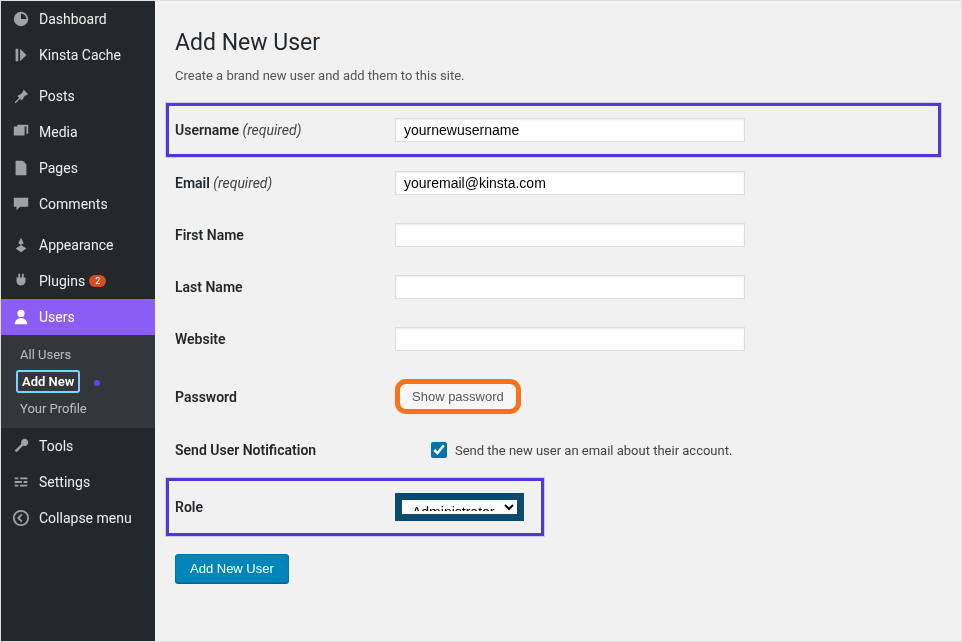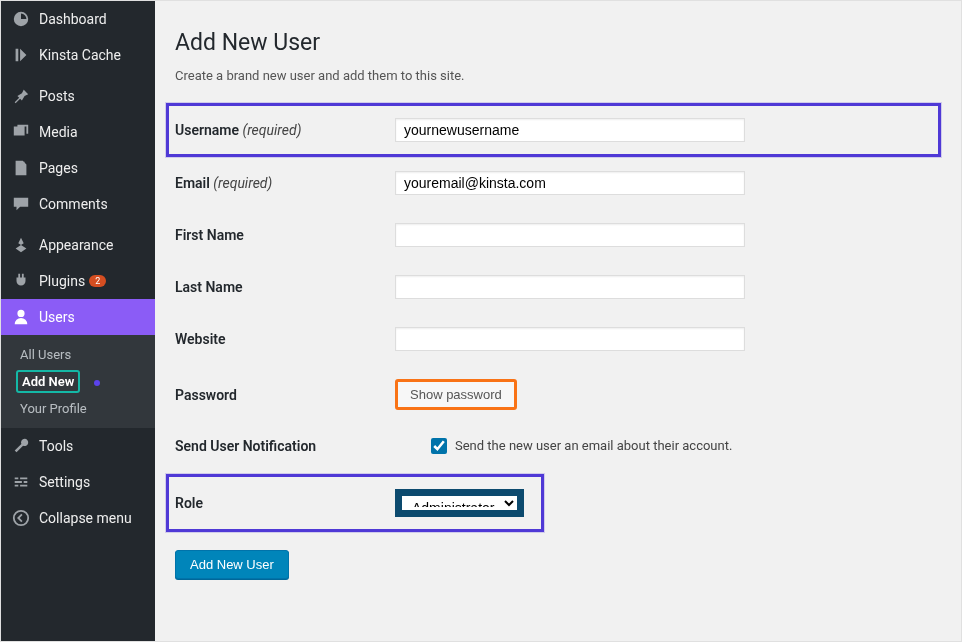--- a/index.html
+++ b/index.html
@@ -11,36 +11,36 @@
 .menu-item { display: flex; align-items: center; padding: 8px 10px; color: #eee; cursor: pointer; font-size: 14px; position: relative; }
 .menu-item .icn { width: 20px; height: 20px; display: inline-flex; align-items: center; justify-content: center; margin-right: 8px; color: rgba(240,245,250,.6); }
 .menu-item.active { background: #8b5cf6; color: #fff; }
 .menu-item.active .icn { color: #fff; }
 .menu-item.active::after { content: ""; position: absolute; right: -8px; top: 50%; transform: translateY(-50%); border: 8px solid transparent; border-right-color: #f1f1f1; }
 .separator { height: 5px; background: transparent; }
 .menu-item .badge { background: #d54e21; color: #fff; border-radius: 9px; padding: 1px 6px; font-size: 9px; margin-left: 4px; }
 .submenu { background: #32373c; padding: 6px 7px; }
 .submenu-item { padding: 6px 12px; color: rgba(240,245,250,.7); font-size: 13px; cursor: pointer; }
 .submenu-item.current { color: #fff; font-weight: 600; }
-.submenu-item.current.highlighted { display: inline-block; margin: 2px 8px; padding: 2px 4px; border: 2px solid #14b8a6; border-radius: 3px; }
+.submenu-item.current.highlighted { display: inline-block; margin: 2px 8px; padding: 2px 4px; border: 2px solid #7dd3fc; border-radius: 3px; }
 .hl-dot { display:inline-block; width:6px; height:6px; border-radius:50%; background:#5b43ec; margin-left:6px; vertical-align:middle; }
 
 
 .content { flex: 1; background: #f1f1f1; padding: 10px 20px 30px 20px; }
 h1 { font-size: 23px; font-weight: 400; color: #23282d; margin: 18px 0 12px; }
 .desc { font-size: 13px; color: #555; margin-bottom: 20px; }
 .form-table { width: 100%; }
 .form-row { display: flex; align-items: center; padding: 14px 0; }
 .form-row .label { width: 220px; font-weight: 600; font-size: 14px; color: #23282d; }
 .form-row .label em { font-style: italic; font-weight: 400; color: #444; }
 .form-row .field { flex: 1; }
 input[type=text], input[type=email] { width: 350px; padding: 4px 8px; border: 1px solid #ddd; background: #fff; box-shadow: inset 0 1px 2px rgba(0,0,0,.07); font-size: 14px; height: 24px; }
-.btn-secondary { background: #f7f7f7; border: 3px solid #f97316; color: #555; padding: 5px 12px; border-radius: 3px; cursor: pointer; font-size: 13px; }
+.btn-secondary { background: #f7f7f7; border: 5px solid #f97316; color: #555; padding: 5px 12px; border-radius: 11px; cursor: pointer; font-size: 13px; }
 select { border: 7px solid #0c4a6e; background: #fff; font-size: 14px; padding: 3px 6px; height: 28px; }
-.chk-row { display: flex; gap: 8px; padding-left: 36px; }
+.chk-row { display: flex; align-items: center; gap: 8px; padding-left: 36px; }
 .chk-row input { accent-color: #0073aa; width:16px; height:16px; }
 .highlight-box { border: 3px solid #4f39d6; border-radius: 0; padding: 4px 6px; margin-left: -9px; box-shadow: 0 0 0 1px rgba(79,57,214,.2); }
 .submit-btn { background: #0085ba; border: 1px solid #0073aa; color: #fff; padding: 6px 14px; border-radius: 3px; font-size: 13px; cursor: pointer; margin-top: 18px; box-shadow: 0 1px 0 #006799; }
 svg { width: 18px; height: 18px; fill: currentColor; }
 </style>
 </head>
 <body>
 
 <div class="wrap">
 

